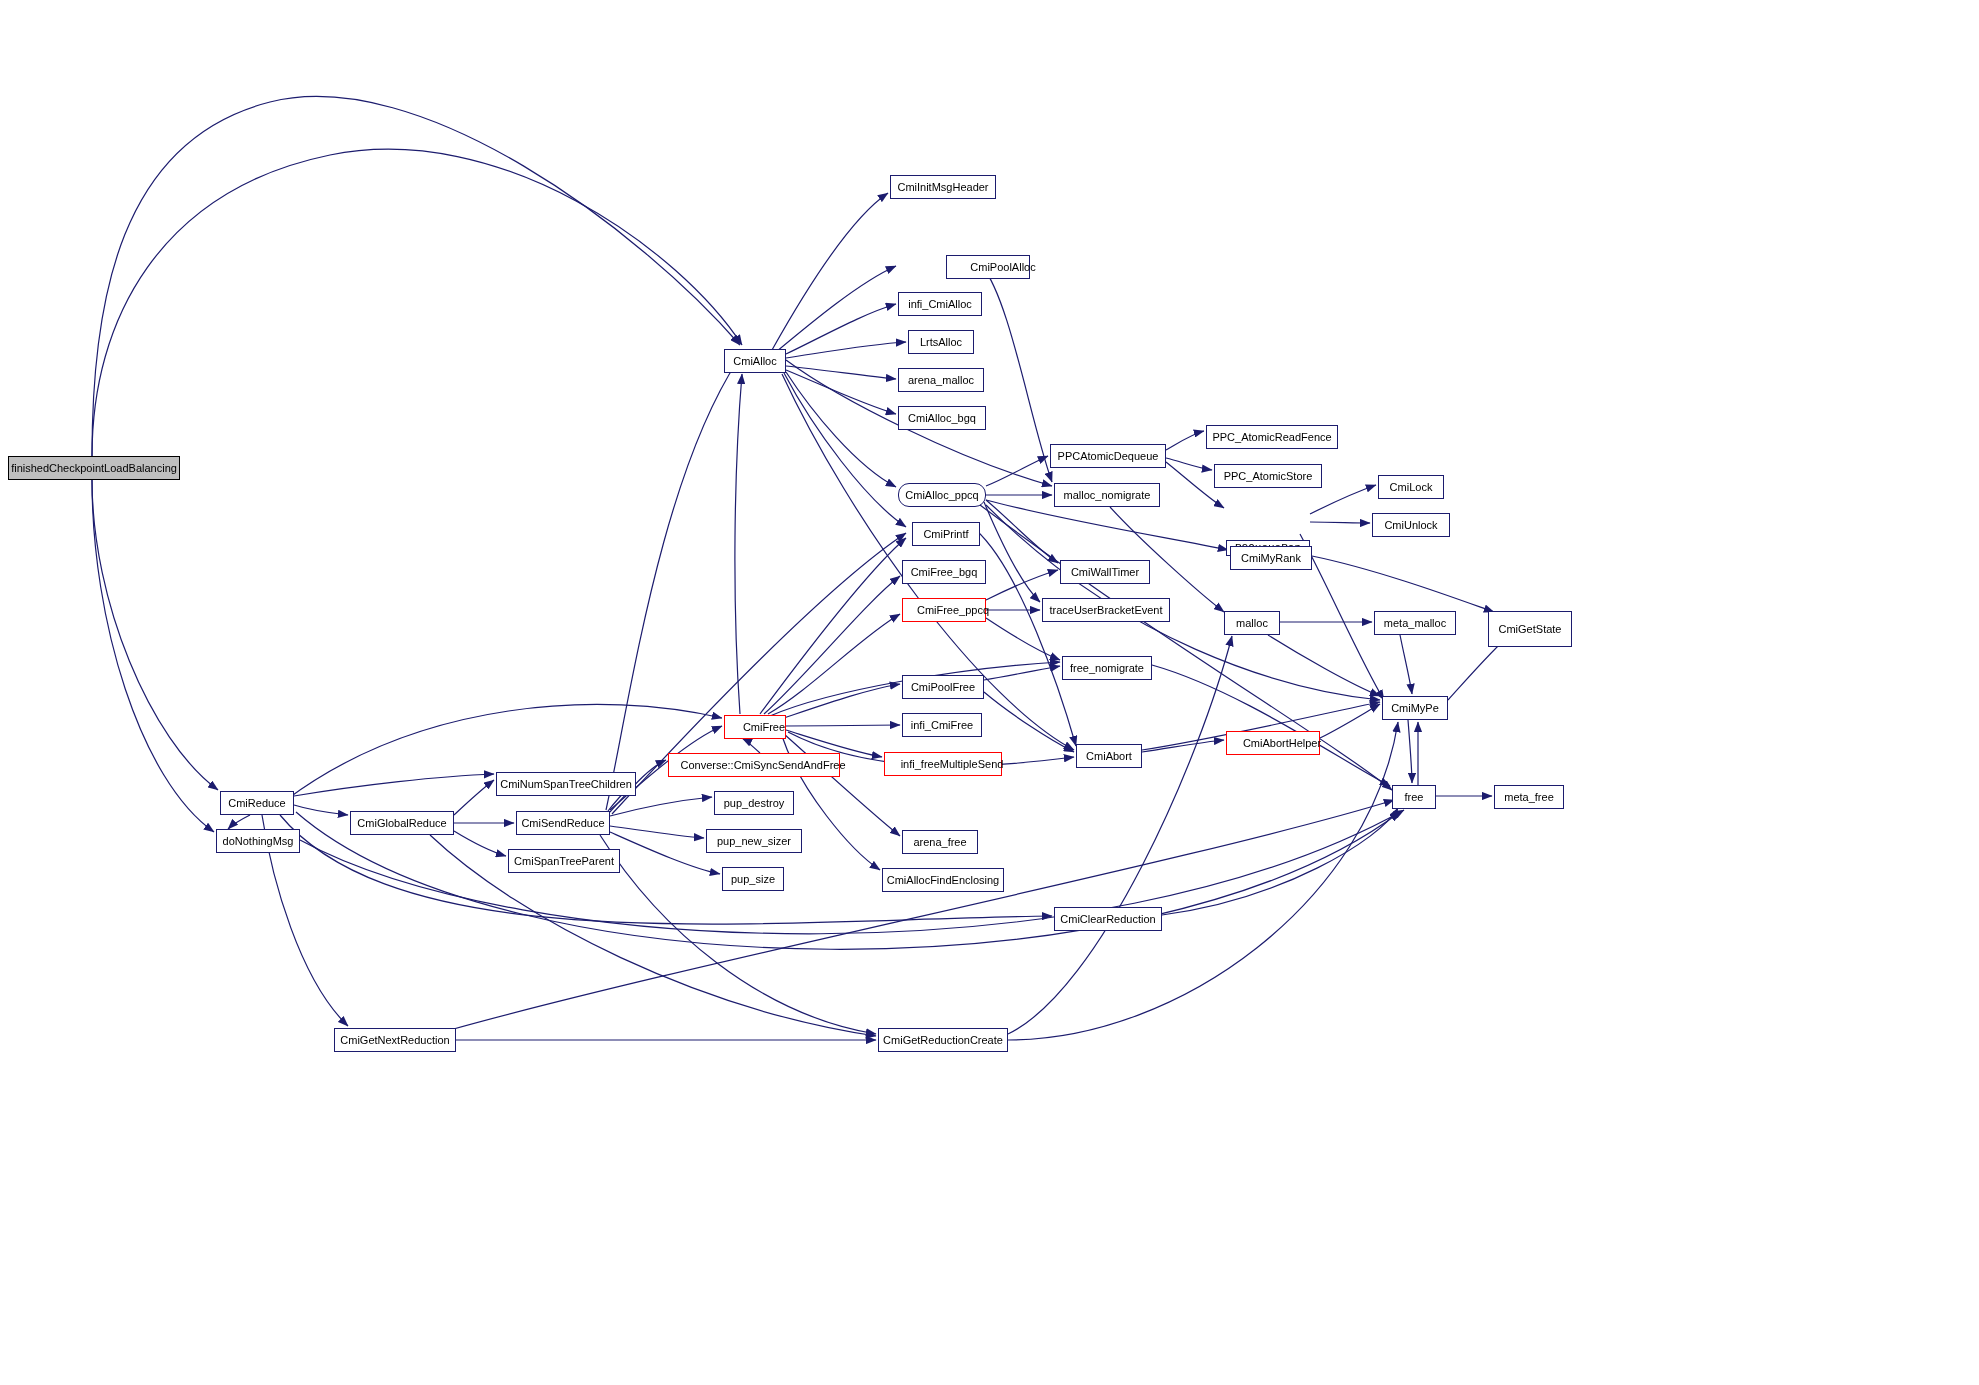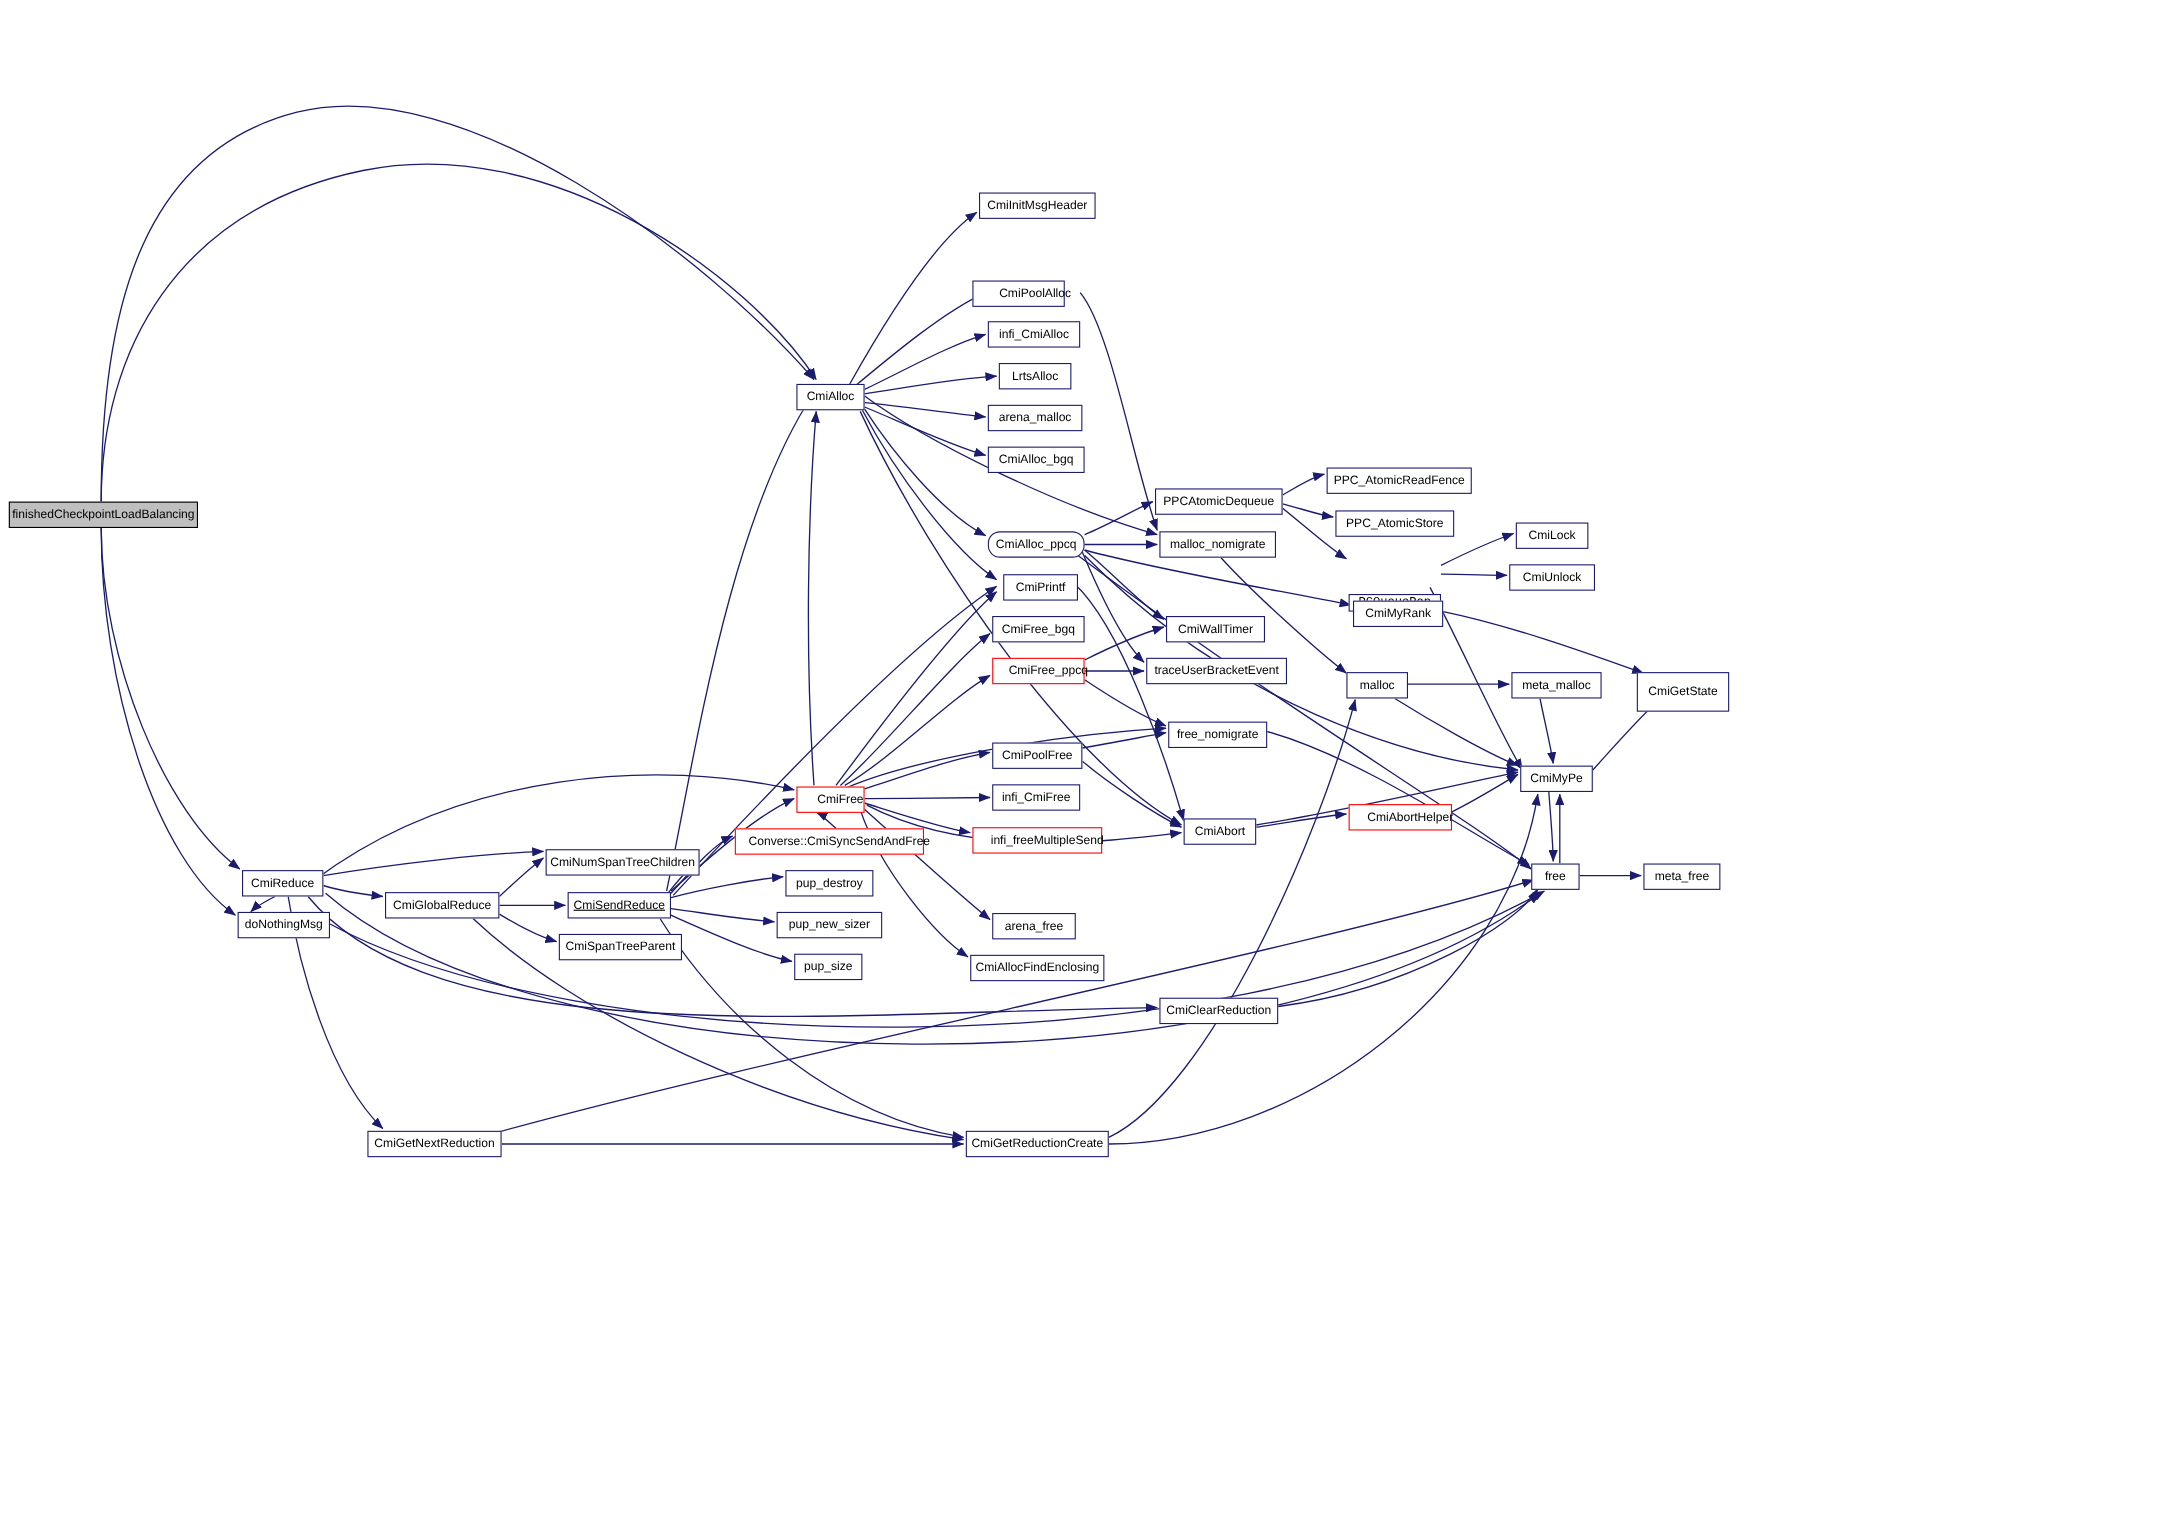--- a/index.html
+++ b/index.html
@@ -147,31 +147,31 @@
         <path d="M296,812 C500,990 1150,1000 1400,812" fill="none" stroke="#1c1c6e" stroke-width="1.2" marker-end="url(#arrowhead)"></path>
         <path d="M300,840 C520,960 1100,980 1404,810" fill="none" stroke="#1c1c6e" stroke-width="1.2" marker-end="url(#arrowhead)"></path>
       </g>
   </svg>
   <div id="nodes-layer">
       <div class="gnode root" style="left: 8px; top: 456px; width: 172px; height: 24px;">finishedCheckpointLoadBalancing</div>
       <div class="gnode" style="left: 220px; top: 791px; width: 74px; height: 24px;">CmiReduce</div>
       <div class="gnode" style="left: 216px; top: 829px; width: 84px; height: 24px;">doNothingMsg</div>
       <div class="gnode" style="left: 350px; top: 811px; width: 104px; height: 24px;">CmiGlobalReduce</div>
       <div class="gnode" style="left: 496px; top: 772px; width: 140px; height: 24px; text-align: center;">CmiNumSpanTreeChildren</div>
-      <div class="gnode" style="left: 516px; top: 811px; width: 94px; height: 24px; text-decoration: underline;">CmiSendReduce</div>
+      <div class="gnode" style="left: 516px; top: 811px; width: 94px; height: 24px;">CmiSendReduce</div>
       <div class="gnode" style="left: 508px; top: 849px; width: 112px; height: 24px;">CmiSpanTreeParent</div>
       <div class="gnode" style="left: 334px; top: 1028px; width: 122px; height: 24px;">CmiGetNextReduction</div>
       <div class="gnode highlight" style="left: 668px; top: 753px; width: 172px; height: 24px;">Converse::CmiSyncSendAndFree</div>
       <div class="gnode" style="left: 714px; top: 791px; width: 80px; height: 24px;">pup_destroy</div>
       <div class="gnode" style="left: 706px; top: 829px; width: 96px; height: 24px;">pup_new_sizer</div>
       <div class="gnode" style="left: 722px; top: 867px; width: 62px; height: 24px;">pup_size</div>
       <div class="gnode highlight" style="left: 724px; top: 715px; width: 62px; height: 24px;">CmiFree</div>
       <div class="gnode" style="left: 724px; top: 349px; width: 62px; height: 24px;">CmiAlloc</div>
       <div class="gnode" style="left: 890px; top: 175px; width: 106px; height: 24px;">CmiInitMsgHeader</div>
-      <div class="gnode" style="left: 884px; top: 255px; width: 84px; height: 24px; padding-left: 36px;">CmiPoolAlloc</div>
+      <div class="gnode" style="left: 946px; top: 255px; width: 84px; height: 24px; padding-left: 36px;">CmiPoolAlloc</div>
       <div class="gnode" style="left: 898px; top: 292px; width: 84px; height: 24px;">infi_CmiAlloc</div>
       <div class="gnode" style="left: 908px; top: 330px; width: 66px; height: 24px;">LrtsAlloc</div>
       <div class="gnode" style="left: 898px; top: 368px; width: 86px; height: 24px;">arena_malloc</div>
       <div class="gnode" style="left: 898px; top: 406px; width: 88px; height: 24px;">CmiAlloc_bgq</div>
       <div class="gnode" style="left: 898px; top: 483px; width: 88px; height: 24px; border-radius: 11px;">CmiAlloc_ppcq</div>
       <div class="gnode" style="left: 912px; top: 522px; width: 68px; height: 24px;">CmiPrintf</div>
       <div class="gnode" style="left: 902px; top: 560px; width: 84px; height: 24px;">CmiFree_bgq</div>
       <div class="gnode highlight" style="left: 902px; top: 598px; width: 84px; height: 24px;">CmiFree_ppcq</div>
       <div class="gnode" style="left: 902px; top: 675px; width: 82px; height: 24px;">CmiPoolFree</div>
       <div class="gnode" style="left: 902px; top: 713px; width: 80px; height: 24px;">infi_CmiFree</div>

